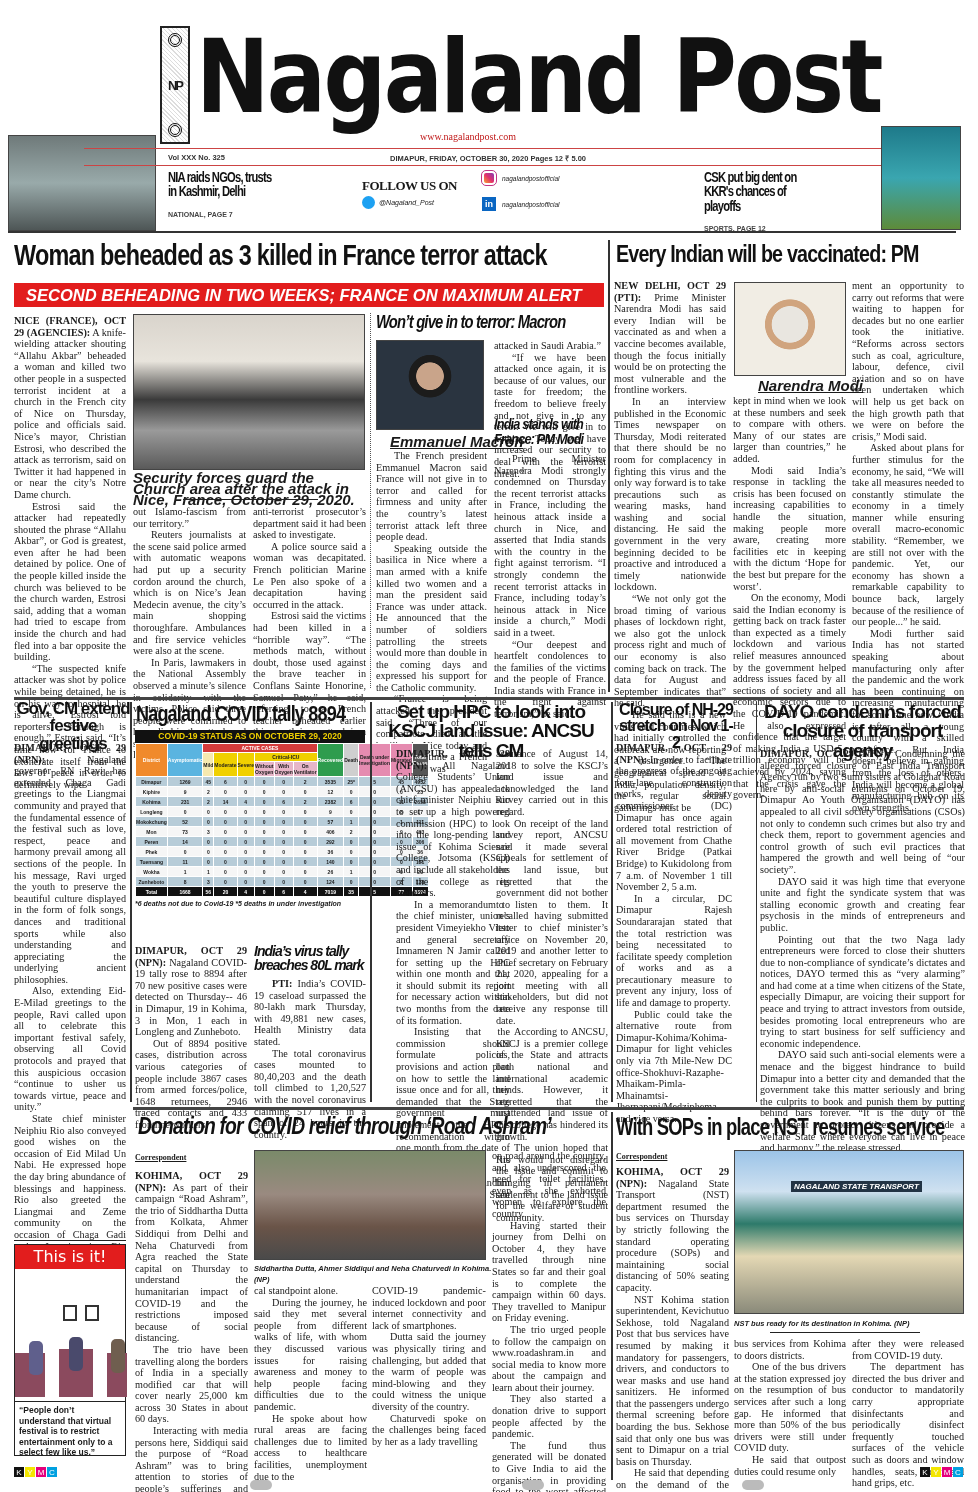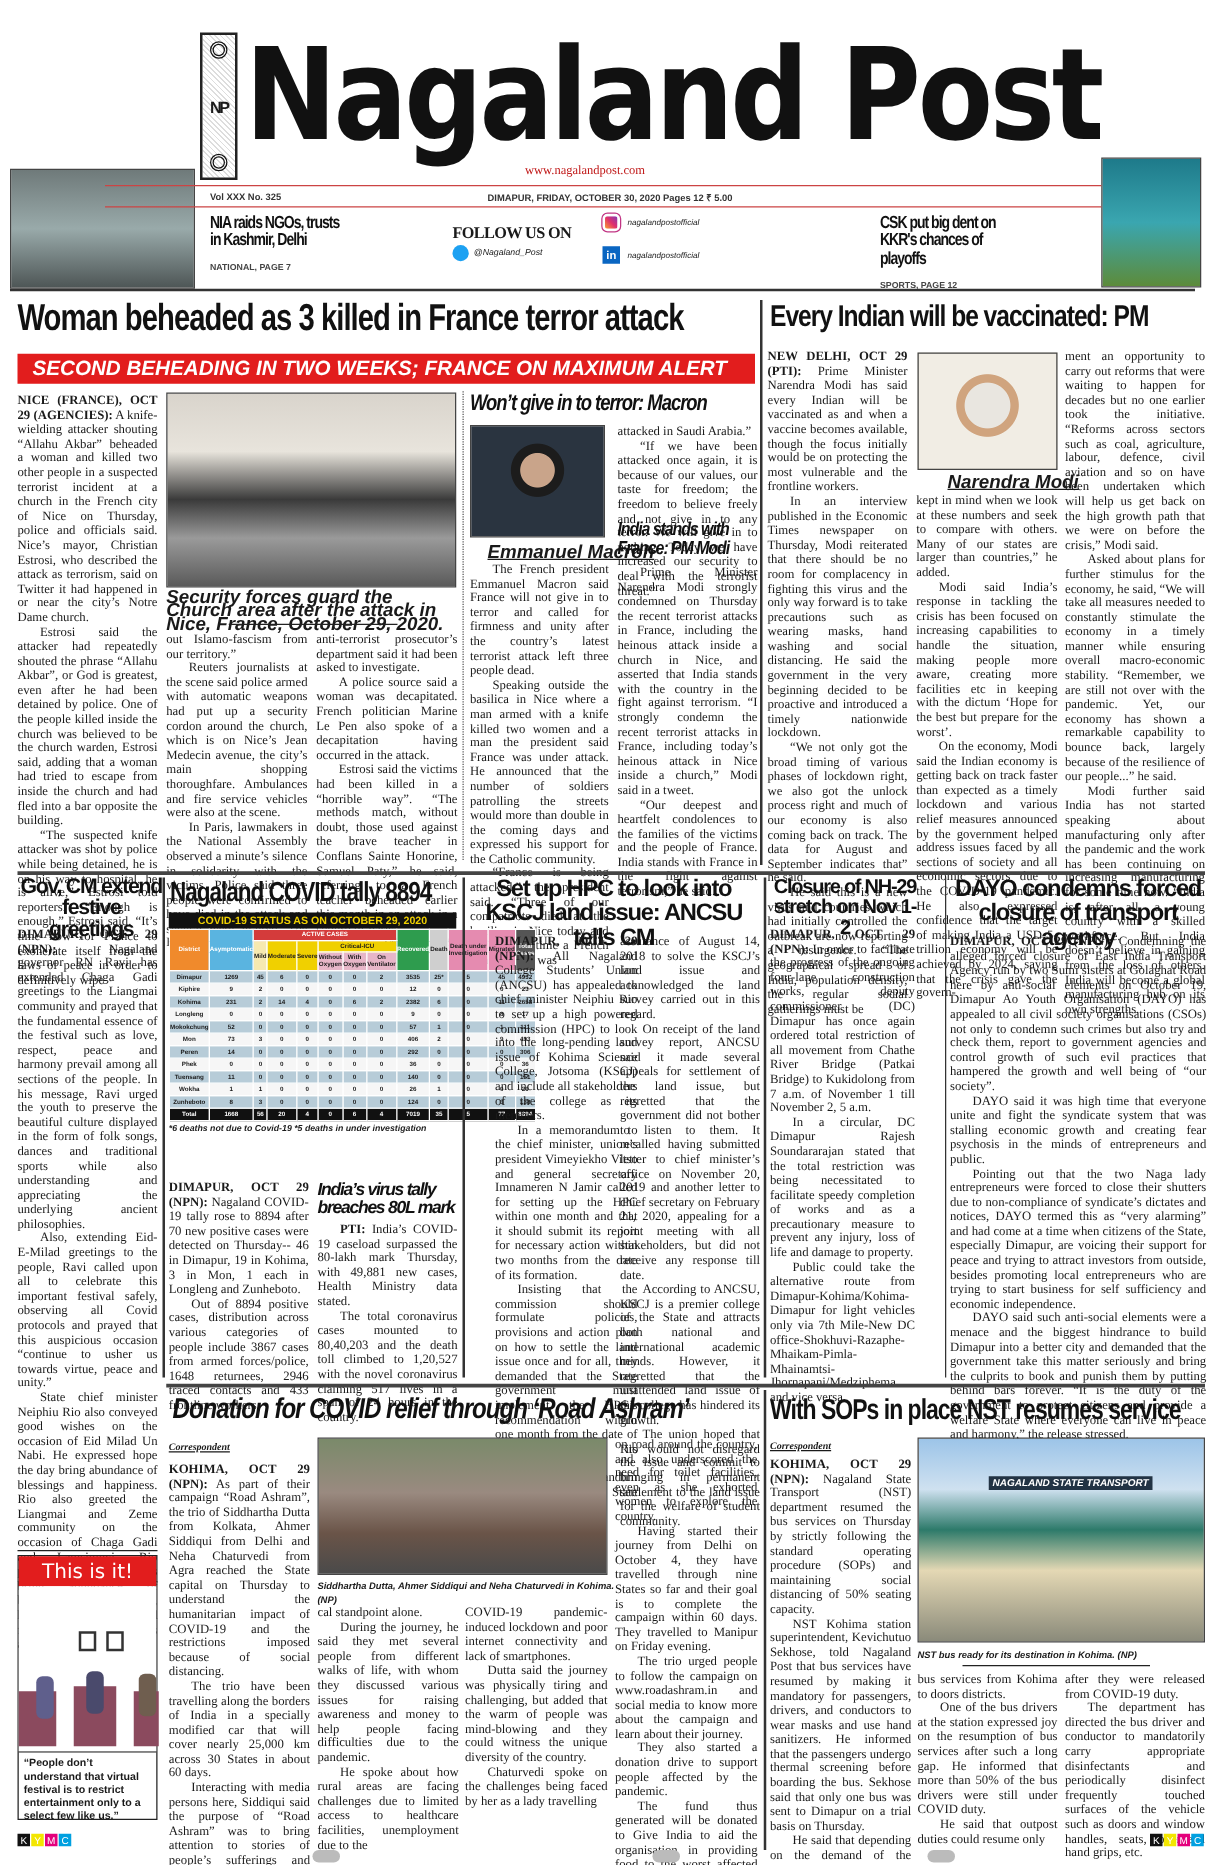--- a/index.html
+++ b/index.html
@@ -17,21 +17,21 @@
 .vs{position:absolute;width:2px;background:#333}
 .hr{position:absolute;height:3px;background:#444}
 .redbar{background:#e21d1d;color:#fff;font-family:"Liberation Sans",sans-serif;font-weight:bold;font-style:italic}
 table.covid{border-collapse:collapse;width:100%;font-family:"Liberation Sans",sans-serif;font-size:5px;font-weight:bold;text-align:center}
 table.covid td,table.covid th{border:1px solid #fff;padding:1px 0;height:10px}
 table.covid tr.g td{background:#b7ccd8}
 table.covid tr.w td{background:#f6f6f6}
 table.covid tr.t td{background:#111;color:#fff}
 .kymc{display:flex;gap:1px}
 .kymc span{width:10px;height:10px;font-size:8px;font-family:"Liberation Sans",sans-serif;display:inline-flex;align-items:center;justify-content:center;color:#fff}
-.ital{font-style:italic}
+.ital{}
 </style>
 </head>
 <body>
 
 <div class="abs" data-name="masthead" style="left:0;top:0;width:776px;height:232px">
 
   <div class="abs" data-name="np-logo" style="left:84px;top:26px;width:26px;height:118px;border:2px solid #222;background:repeating-linear-gradient(45deg,#ddd 0 1px,#fff 1px 3px);display:flex;flex-direction:column;align-items:center;justify-content:space-between;padding:5px 0">
     <div style="width:14px;height:14px;border-radius:50%;border:3px double #111"></div>
     <span data-name="logo-letters" style="font-family:'Liberation Sans',sans-serif;font-weight:bold;font-size:13px;writing-mode:horizontal-tb;letter-spacing:-2px">NP</span>
     <div style="width:14px;height:14px;border-radius:50%;border:3px double #111"></div>

